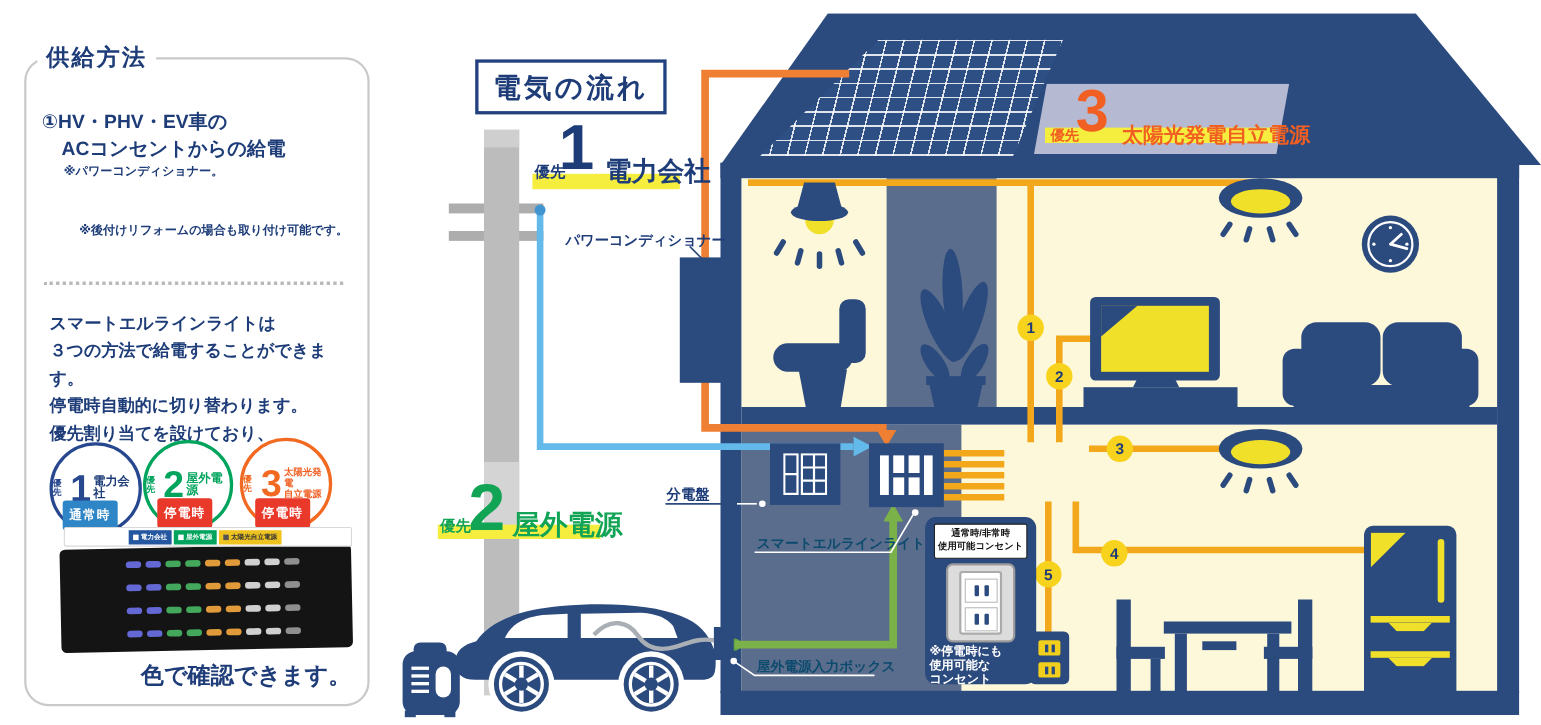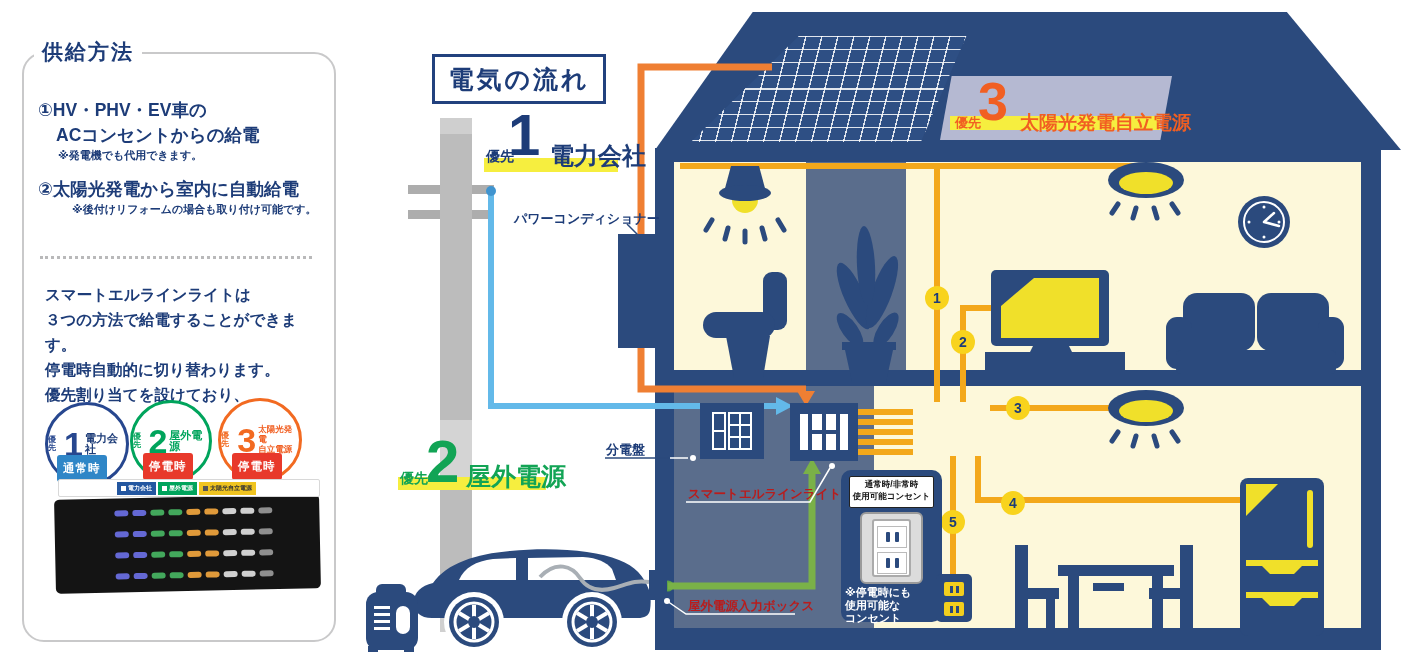--- a/index.html
+++ b/index.html
@@ -31,21 +31,21 @@
   .led{width:14px;height:6px;border-radius:3px;}
   .footer-txt{left:128px;top:600px;font-size:21px;font-weight:bold;color:#1d3c78;z-index:9;}
   
   .flow-title{left:432px;top:54px;width:168px;height:44px;border:3px solid #22417e;background:#fff;z-index:5;
               display:flex;align-items:center;justify-content:center;font-size:25px;font-weight:bold;color:#1d3c78;letter-spacing:3px;}
   .hl{background:#f6ee3f;z-index:4;}
   .pr-pre{font-size:14px;font-weight:bold;z-index:5;}
   .pr-num{font-weight:bold;line-height:1;z-index:5;}
   .pr-name{font-weight:bold;z-index:5;}
   .small-lbl{font-size:13px;font-weight:bold;color:#1d3c78;z-index:5;}
-  .white-lbl{font-size:12.5px;font-weight:bold;color:#b91c1c;z-index:6;}
+  .white-lbl{font-size:12.5px;font-weight:bold;color:#0c4a6e;z-index:6;}
   
   .room{z-index:1;}  .wall{background:#2b4a7d;z-index:2;}
   .roof{left:655px;top:12px;width:746px;height:138px;background:#2b4a7d;z-index:1;
         clip-path:polygon(13.1% 0,84.7% 0,100% 100%,0 100%);}
   .solar{left:688px;top:36px;width:284px;height:106px;z-index:2;clip-path:polygon(39% 0,98% 0,82% 100%,1% 100%);}
   .solar .grid{position:absolute;left:-40px;top:0;width:360px;height:106px;background:#2e4f84;transform:skewX(-14deg);
         background-image:repeating-linear-gradient(90deg,rgba(255,255,255,.85) 0 1.5px,transparent 1.5px 16px),
                          repeating-linear-gradient(180deg,rgba(255,255,255,.85) 0 1.5px,transparent 1.5px 13px);}
   .rooflabel-bg{left:940px;top:76px;width:232px;height:64px;background:#b5b9d2;z-index:2;clip-path:polygon(5% 0,100% 0,95% 100%,0 100%);}
   .box{background:#2b4a7d;z-index:6;}
@@ -382,22 +382,21 @@
     <div class="abs" style="left:6px;top:82px;width:72px;height:6px;background:#f0e02a;"></div>
     <div class="abs" style="left:22px;top:88px;width:40px;height:8px;background:#f0e02a;clip-path:polygon(0 0,100% 0,80% 100%,20% 100%);"></div>
     <div class="abs" style="left:6px;top:114px;width:72px;height:6px;background:#f0e02a;"></div>
     <div class="abs" style="left:22px;top:120px;width:40px;height:8px;background:#f0e02a;clip-path:polygon(0 0,100% 0,80% 100%,20% 100%);"></div>
   </div>
 
   <div class="abs panel"></div>
   <span class="abs panel-title">供給方法</span>
   <span class="abs itm" style="left:56px;top:123px;">ACコンセントからの給電</span>
   <span class="abs itm" style="left:38px;top:98px;">①HV・PHV・EV車の</span>
-  <span class="abs note" style="left:58px;top:148px;">※発電機でも代用できます。</span>
-  <span class="abs itm" style="left:38px;top:177px;">②太陽光発電から室内に自動給電</span>
+  <span class="abs note" style="left:58px;top:148px;">※パワーコンディショナー。</span>
   <span class="abs note" style="left:72px;top:202px;">※後付けリフォームの場合も取り付け可能です。</span>
   <div class="abs divider"></div>
   <div class="abs desc">
     <div>スマートエルラインライトは</div>
     <div>３つの方法で給電することができます。</div>
     <div>停電時自動的に切り替わります。</div>
     <div>優先割り当てを設けており、</div>
   </div>
 
   <div class="abs grayline"></div>
@@ -490,14 +489,15 @@
         <span class="led" style="background:#43a85c;"></span>
         <span class="led" style="background:#43a85c;"></span>
         <span class="led" style="background:#e09a3a;"></span>
         <span class="led" style="background:#e09a3a;"></span>
         <span class="led" style="background:#d0d0d0;"></span>
         <span class="led" style="background:#d0d0d0;"></span>
         <span class="led" style="background:#8f8f8f;"></span>
       </div>
   </div>
 
+  <span class="abs footer-txt">色で確認できます。</span>
 
 </div>
 
 </body></html>

